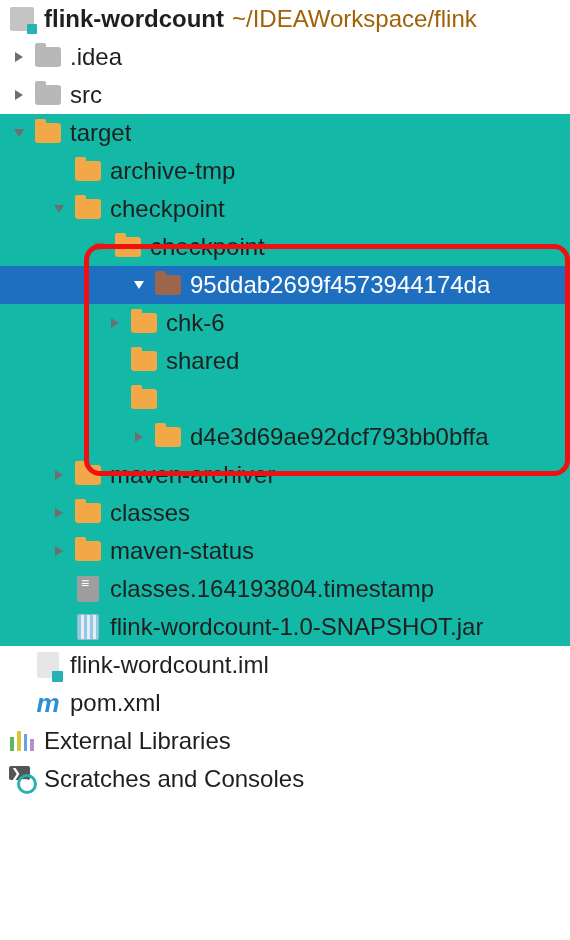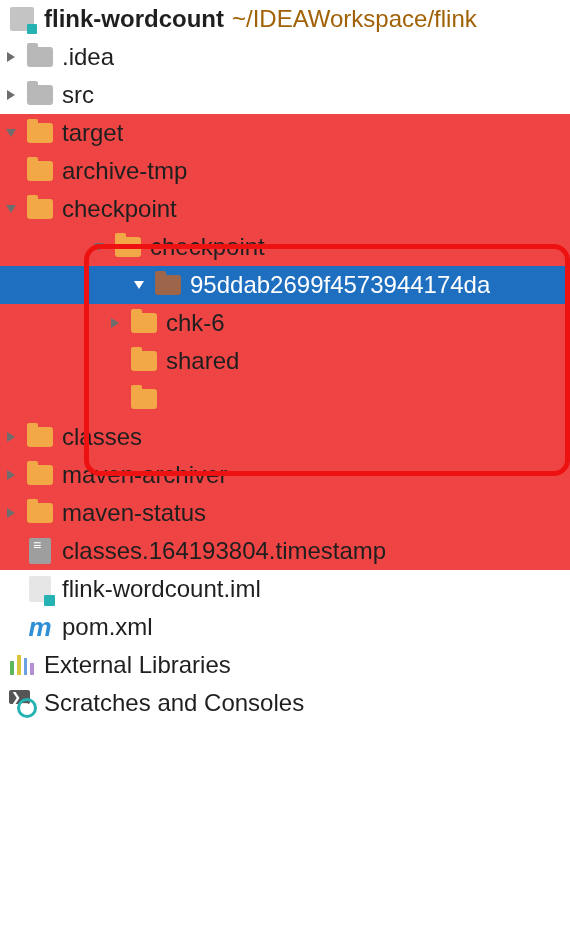--- a/index.html
+++ b/index.html
@@ -7,35 +7,35 @@
       width:570px; height:940px; background:#ffffff;
       font-family:-apple-system,Segoe UI,Helvetica,Arial,sans-serif;
       font-size:24px; color:#1f1f1f; overflow:hidden; position:relative;
     }
     .tree { position:relative; width:100%; }
     .row {
       height:38px; display:flex; align-items:center; white-space:nowrap;
       position:relative;
     }
     .row.root { background:#ffffff; }
-    .row.in-target { background:#ef4444; }
+    .row.in-target { background:#14b8a6; }
     .row.plain { background:#ffffff; }
     .row.selected { background:#1e6fbf; color:#ffffff;align-items:center; }
     .chev {
       width:22px; display:inline-flex; justify-content:center;
       color:#6e6e6e; margin-right:4px; flex-shrink:0;
     }
     .row.selected .chev { color:#ffffff; }
     .icon { width:28px; height:28px; display:inline-flex; align-items:center;
       justify-content:center; margin-right:8px; flex-shrink:0; }
     .label { overflow:hidden; text-overflow:clip; }
     .label.bold { font-weight:600; }
     .path-hint { color:#a16207; margin-left:8px; font-weight:400; }
 
-    .ind0{padding-left:8px}.ind1{padding-left:0}.ind2{}
+    .ind0{padding-left:8px}.ind1{padding-left:8px}.ind2{padding-left:48px}
     .ind3{padding-left:88px}.ind4{padding-left:128px}.ind5{padding-left:104px}
 
     
     .folder {
       width:26px; height:20px; border-radius:2px 3px 3px 3px; position:relative;
     }
     .folder::before{
       content:""; position:absolute; top:-4px; left:0; width:11px; height:6px;
       background:inherit; border-radius:2px 2px 0 0;
     }
@@ -216,20 +216,43 @@
     <span class="label">shared</span>
   </div>
 
   <div class="row in-target ind5">
     <span class="chev"></span>
     <span class="icon">
         <span class="folder orange"></span>
       </span>
   </div>
 
+  <div class="row in-target ind4">
+    <span class="chev">
+      <svg width="12" height="12">
+          <path d="M2 1 L10 6 L2 11 Z" fill="currentColor"></path>
+        </svg>
+    </span>
+    <span class="icon">
+        <span class="folder orange"></span>
+      </span>
+    <span class="label">d4e3d69ae92dcf793bb0bffa</span>
+  </div>
+
+  <div class="row in-target ind2">
+    <span class="chev">
+      <svg width="12" height="12">
+          <path d="M2 1 L10 6 L2 11 Z" fill="currentColor"></path>
+        </svg>
+    </span>
+    <span class="icon">
+        <span class="folder orange"></span>
+      </span>
+    <span class="label">maven-archiver</span>
+  </div>
 
   <div class="row in-target ind2">
     <span class="chev">
       <svg width="12" height="12">
           <path d="M2 1 L10 6 L2 11 Z" fill="currentColor"></path>
         </svg>
     </span>
     <span class="icon">
         <span class="folder orange"></span>
       </span>
@@ -238,43 +261,38 @@
 
   <div class="row in-target ind2">
     <span class="chev">
       <svg width="12" height="12">
           <path d="M2 1 L10 6 L2 11 Z" fill="currentColor"></path>
         </svg>
     </span>
     <span class="icon">
         <span class="folder orange"></span>
       </span>
-    <span class="label">maven-archiver</span>
-  </div>
-
-  <div class="row in-target ind2">
-    <span class="chev">
-      <svg width="12" height="12">
-          <path d="M2 1 L10 6 L2 11 Z" fill="currentColor"></path>
-        </svg>
-    </span>
-    <span class="icon">
-        <span class="folder orange"></span>
-      </span>
     <span class="label">maven-status</span>
   </div>
 
   <div class="row in-target ind2">
     <span class="chev"></span>
     <span class="icon">
         <span class="txtfile"></span>
       </span>
     <span class="label">classes.164193804.timestamp</span>
   </div>
 
+  <div class="row in-target ind2">
+    <span class="chev"></span>
+    <span class="icon">
+        <span class="jarfile"></span>
+      </span>
+    <span class="label">flink-wordcount-1.0-SNAPSHOT.jar</span>
+  </div>
 
 
   <div class="row plain ind1">
     <span class="chev"></span>
     <span class="icon">
         <span class="imlfile"></span>
       </span>
     <span class="label">flink-wordcount.iml</span>
   </div>
 

